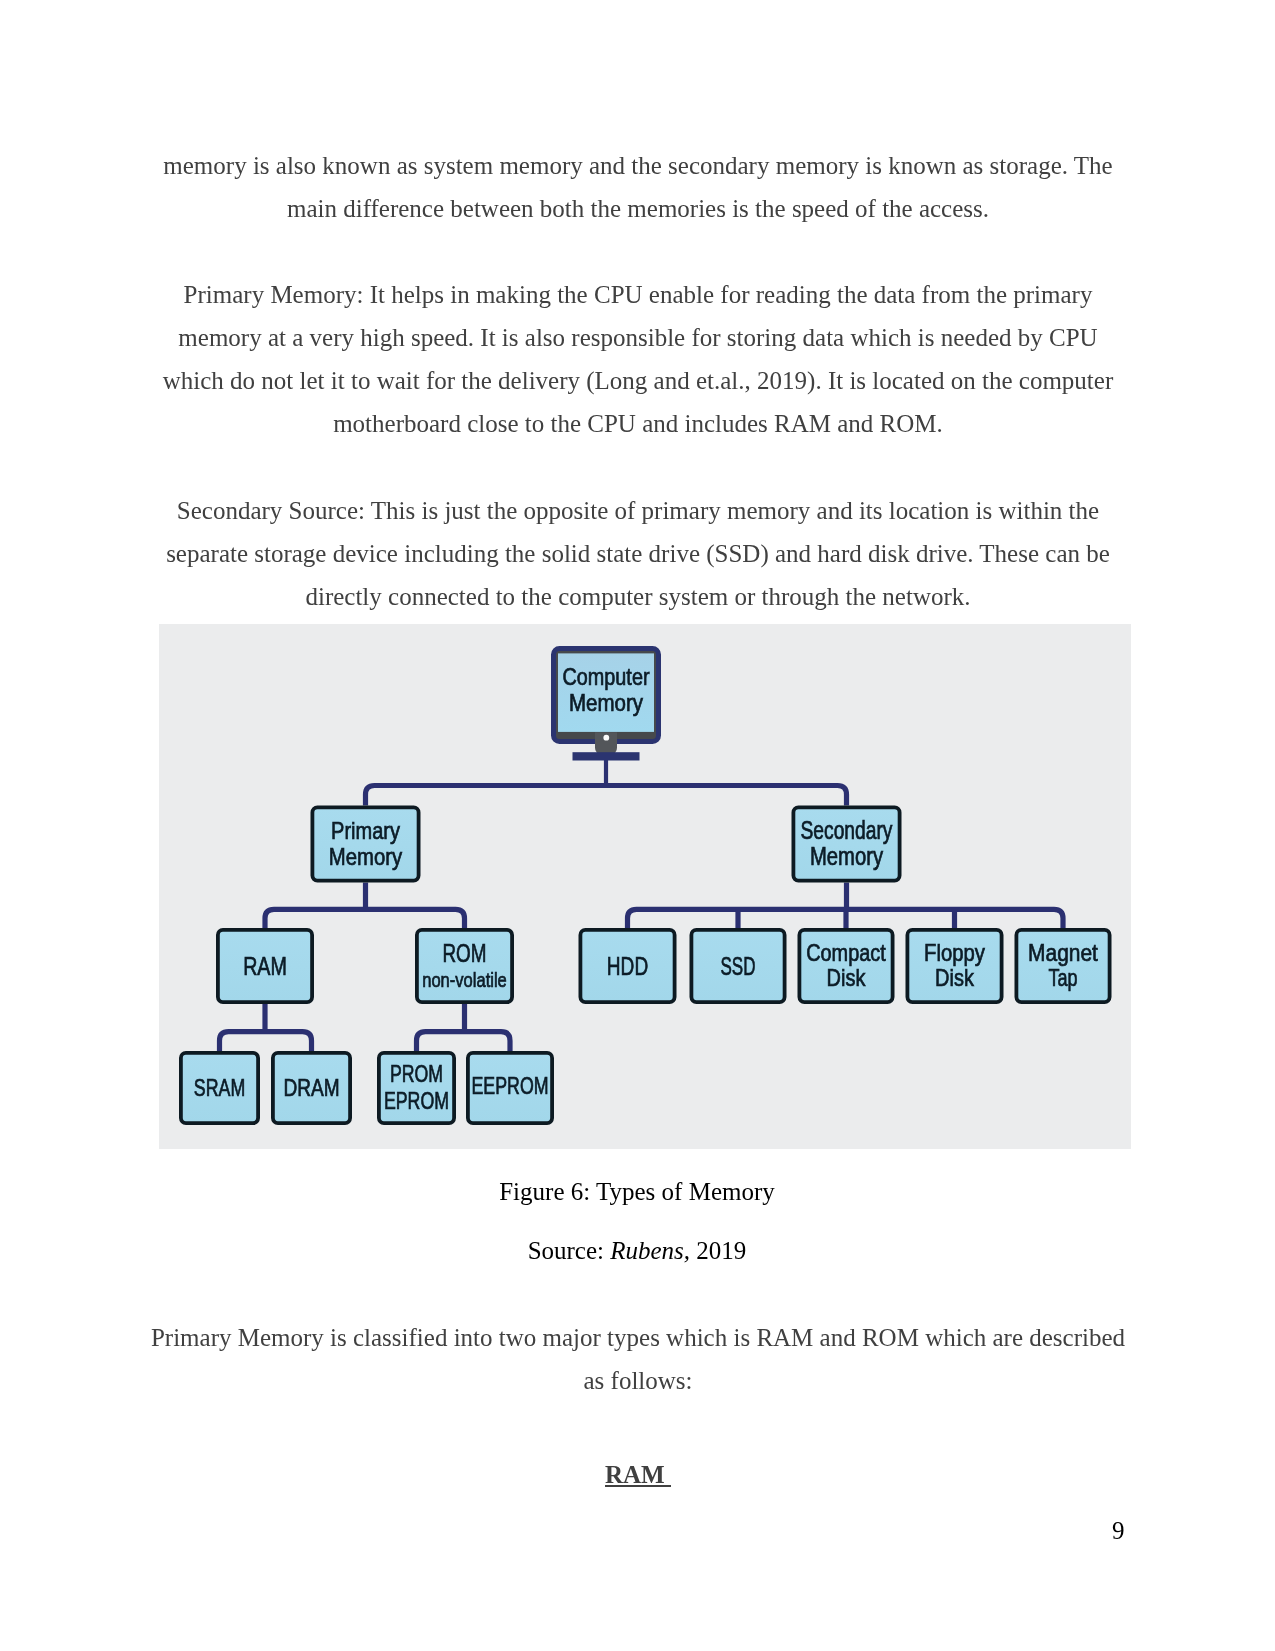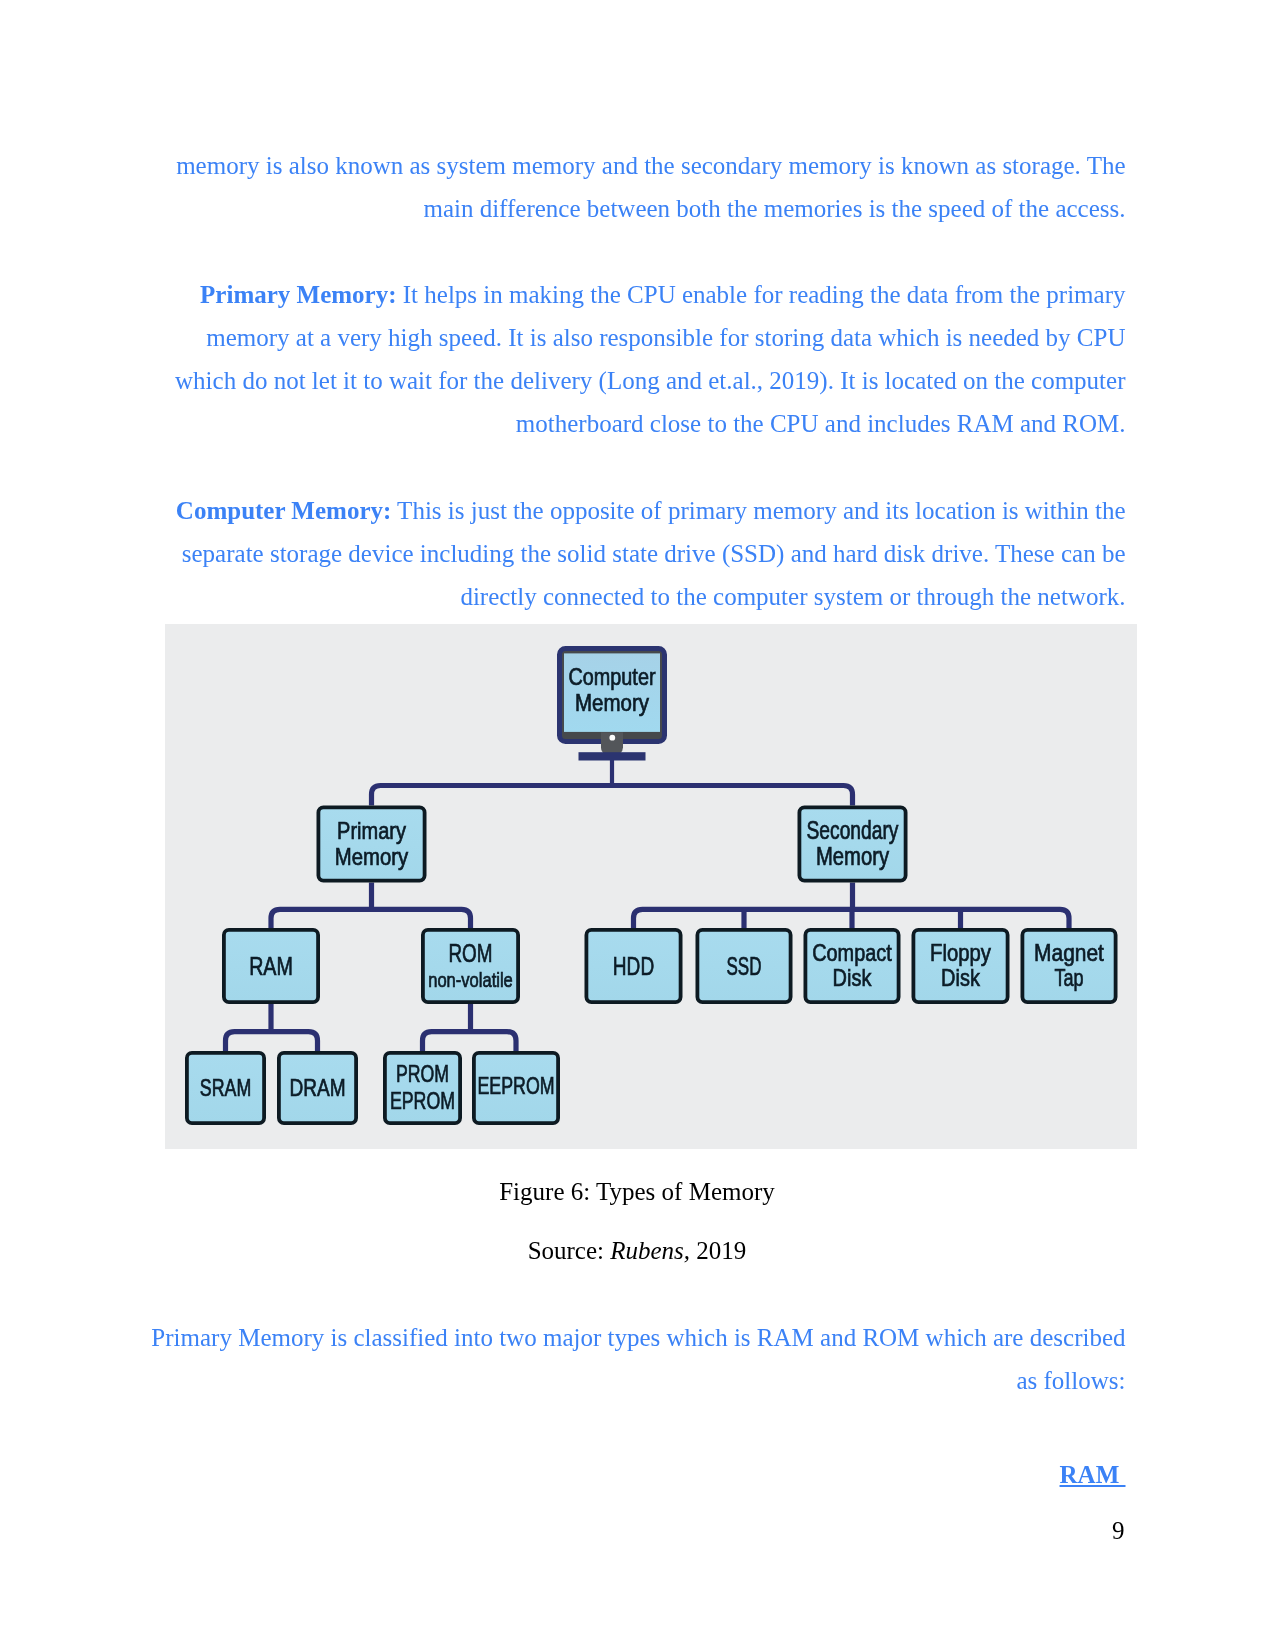--- a/index.html
+++ b/index.html
@@ -1,37 +1,37 @@
 <!DOCTYPE html>
 <html><head>
 <meta charset="utf-8">
 <title>doc</title>
 <style>
   html,body{margin:0;padding:0;background:#ffffff;}
   body{width:1275px;height:1651px;overflow:hidden;font-family:"Liberation Serif",serif;color:#000;}
   .page{position:relative;width:1275px;height:1651px;background:#fff;}
-  .para{position:absolute;left:150.5px;width:975px;font-size:25px;line-height:43px;text-align:right;color:#3b82f6;}
-  .para b{font-weight:bold;}
+  .para{position:absolute;left:150.5px;width:975px;font-size:25px;line-height:43px;text-align:center;color:#404040;}
+  .para b{font-weight:normal;}
   .cap{position:absolute;width:1274px;left:0;text-align:center;font-size:25px;line-height:43px;}
   .cap i{font-style:italic;}
   .pnum{position:absolute;font-size:25px;line-height:43px;}
   .fig{position:absolute;background:#ebeced;}
 </style>
 </head>
 <body>
 
 <div class="page">
 
   <p class="para" id="p1" style="top:119px;"><span>memory is also known as system memory and the secondary memory is known as storage. The main difference between both the memories is the speed of the access.</span></p>
 
   <p class="para" id="p2" style="top:248px;"><b>Primary Memory:</b><span> It helps in making the CPU enable for reading the data from the primary memory at a very high speed. It is also responsible for storing data which is needed by CPU which do not let it to wait for the delivery (Long and et.al., 2019). It is located on the computer motherboard close to the CPU and includes RAM and ROM.</span></p>
 
-  <p class="para" id="p3" style="top:464px;"><b>Computer Memory:</b><span> This is just the opposite of primary memory and its location is within the separate storage device including the solid state drive (SSD) and hard disk drive. These can be directly connected to the computer system or through the network.</span></p>
+  <p class="para" id="p3" style="top:464px;"><b>Secondary Source:</b><span> This is just the opposite of primary memory and its location is within the separate storage device including the solid state drive (SSD) and hard disk drive. These can be directly connected to the computer system or through the network.</span></p>
 
-  <div class="fig" id="figure" style="left:165px;top:624px;width:816px;height:525px;">
+  <div class="fig" id="figure" style="left:159px;top:624px;width:816px;height:525px;">
     <svg id="diagram" width="972" height="525" viewBox="0 0 972 525" xmlns="http://www.w3.org/2000/svg">
       <defs>
         <linearGradient id="boxgrad" x1="0" y1="0" x2="0" y2="1">
           <stop offset="0" stop-color="#a8dbee"></stop>
           <stop offset="1" stop-color="#a2d7ea"></stop>
         </linearGradient>
         <linearGradient id="scrgrad" x1="0" y1="0" x2="0" y2="1">
           <stop offset="0" stop-color="#a6d2e8"></stop>
           <stop offset="1" stop-color="#a1d9ef"></stop>
         </linearGradient>

